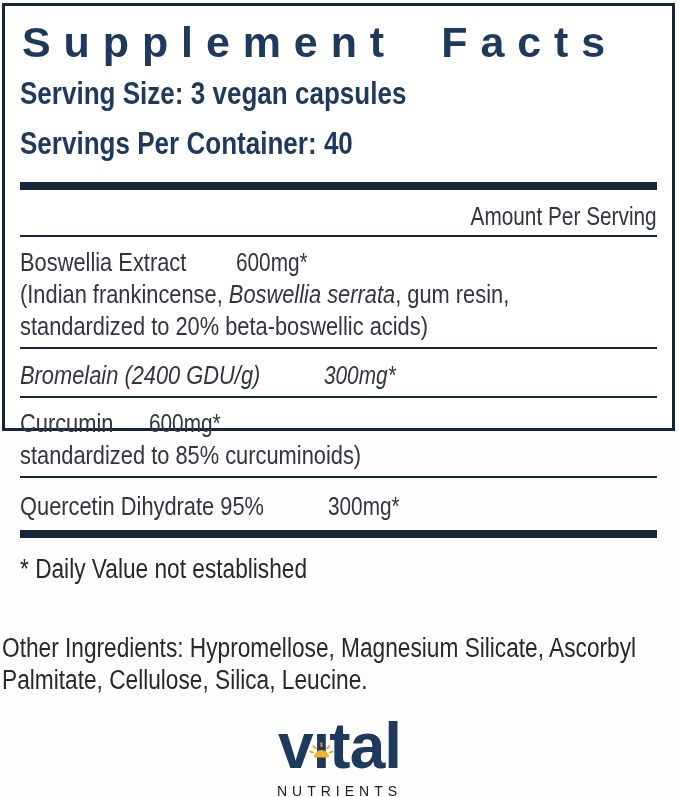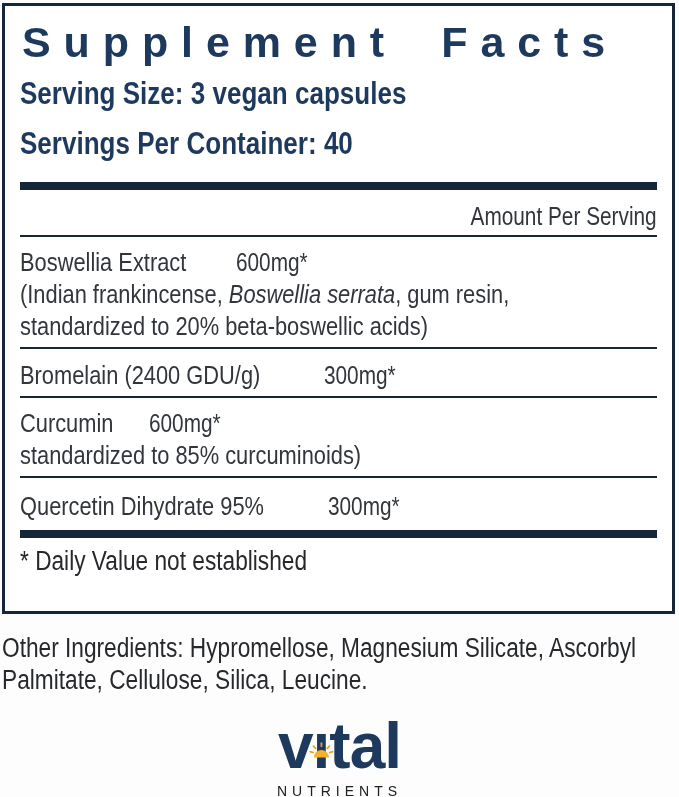--- a/index.html
+++ b/index.html
@@ -21,21 +21,21 @@
     position:relative;
     width:679px;
     height:797px;
     background:#fdfdfe;
     overflow:hidden;
   }
   
   .facts-box{
     position:absolute;
     left:2px; top:3px;
-    width:673px; height:611px;
+    width:673px; height:428px;
     border:3px solid var(--ink);
     background:#ffffff;
     padding:0 15px;
   }
   .panel-title{
     margin:14px 2px 0 2px;
     font-size:43px;
     font-weight:bold;
     line-height:1.05;
     letter-spacing:0.30em;
@@ -91,23 +91,23 @@
     align-items:flex-start;
     line-height:32px;
     font-size:26px;
   }
   .row-detail{
     line-height:32px;
     font-size:26px;
   }
   .row-pad{ padding-bottom:2px; }
   .row-quercetin{ padding-top:12px; padding-bottom:8px; }
-  .row-bromelain{ padding-top:10px; padding-bottom:2px; }
+  .row-bromelain{ padding-top:10px; padding-bottom:2px;font-style:italic; }
   .footnote{
-    margin-top:8px;
+    margin-top:16px;
     font-size:27px;
     line-height:30px;
     color:var(--bodytext);
   }
   
   .other-ingredients{
     position:absolute;
     left:2px; top:633px;
     font-size:27px;
     line-height:31.5px;

